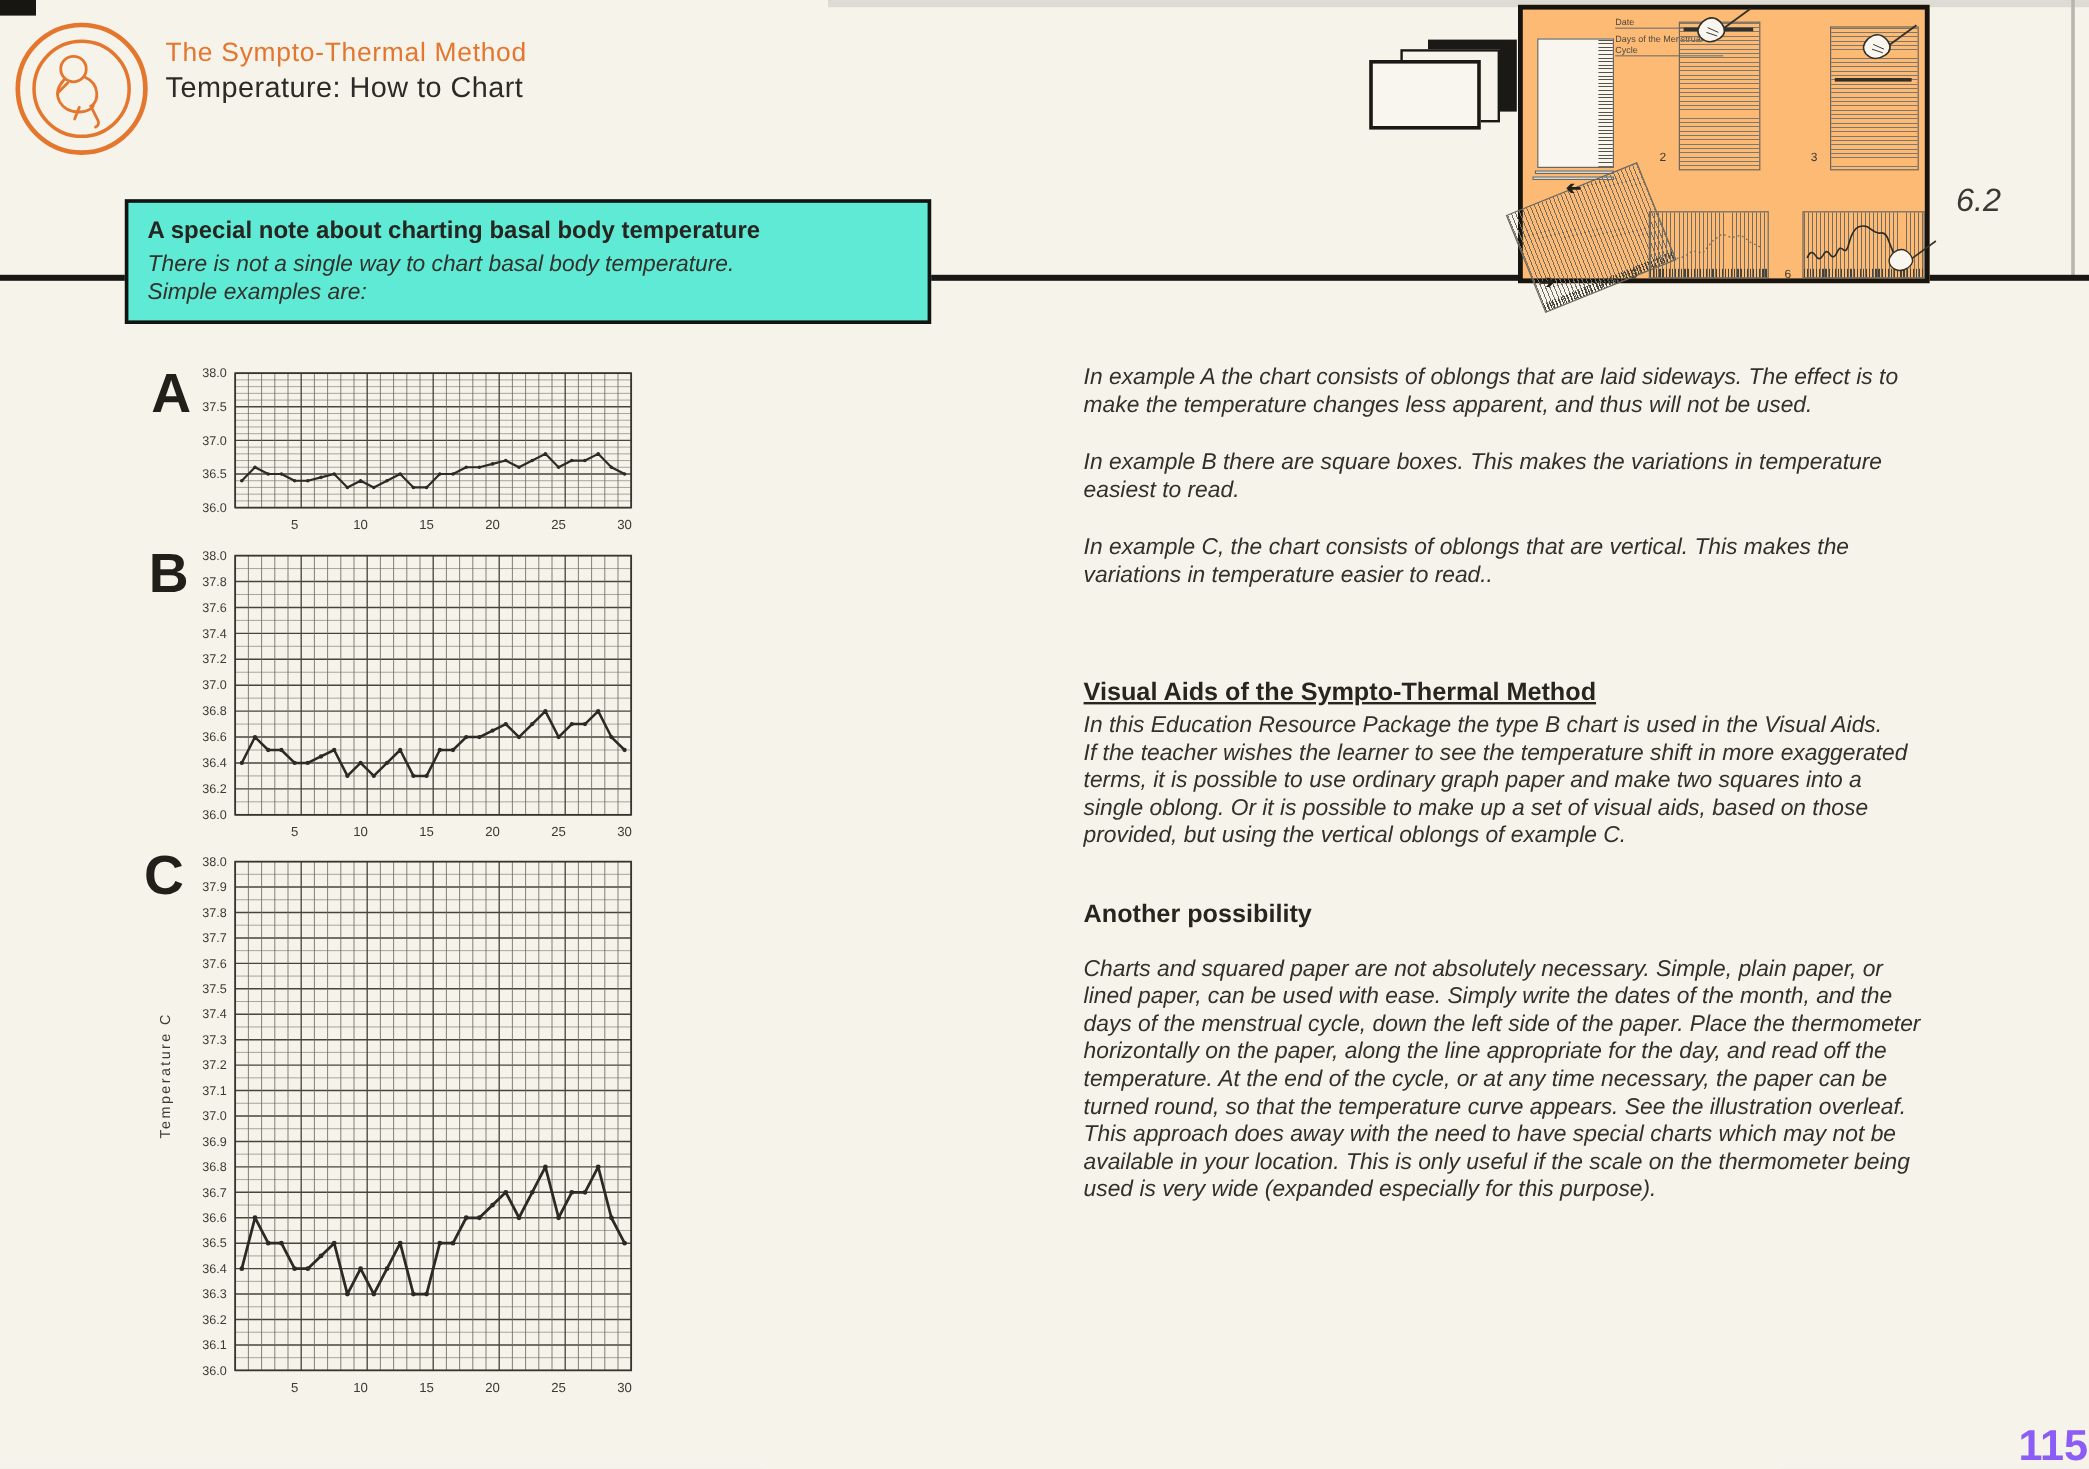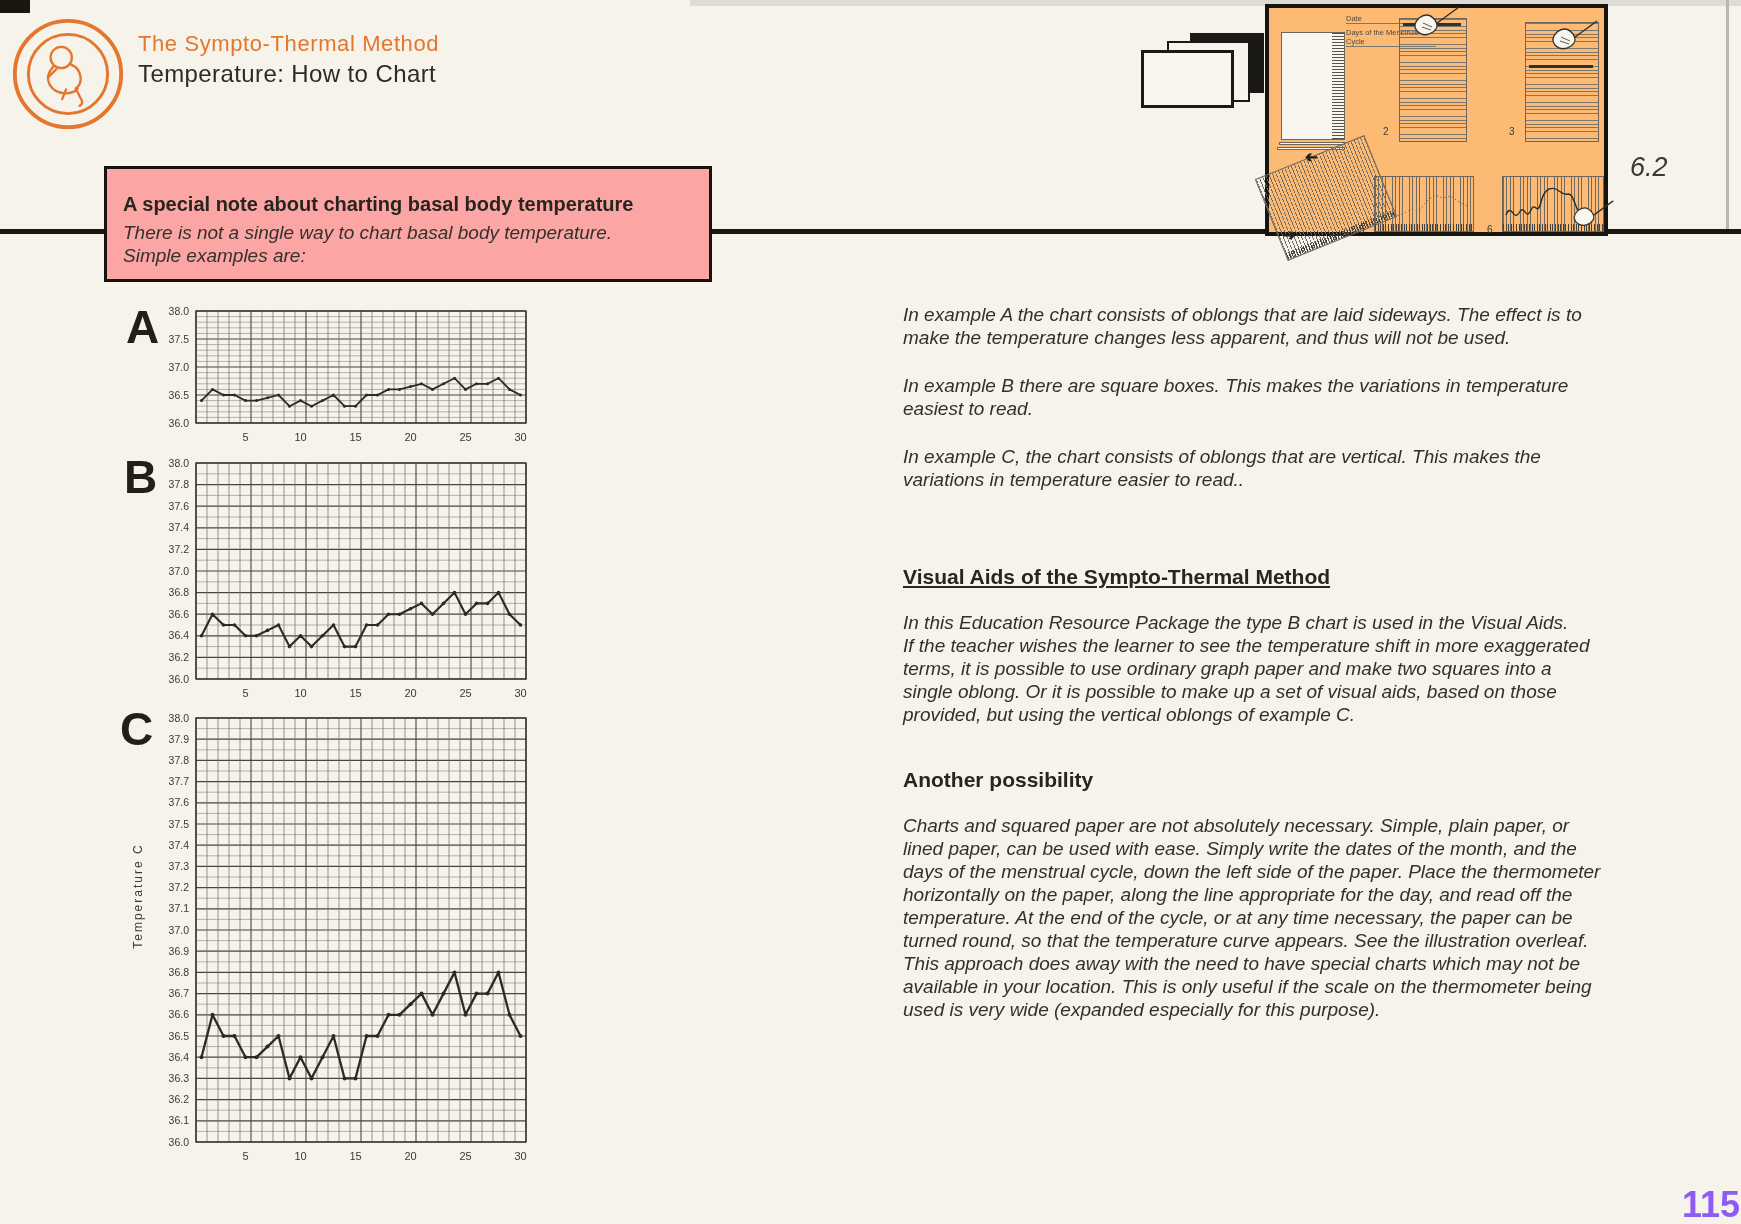--- a/index.html
+++ b/index.html
@@ -13,43 +13,43 @@
 
   
   .logo{position:absolute;left:10px;top:16px;width:116px;height:116px;}
   .hdr-title{position:absolute;left:138px;top:31px;font-size:22px;letter-spacing:.6px;color:#e4762e;}
   .hdr-sub{position:absolute;left:138px;top:60px;font-size:24px;font-weight:normal;letter-spacing:.4px;color:#2d2b26;}
 
   
   .page-rule{position:absolute;left:0;top:229px;width:1741px;height:5px;background:#191713;}
 
   
-  .note-box{position:absolute;left:104px;top:166px;width:608px;box-sizing:border-box;
-    background:#fca5a5;border:3px solid #15130f;padding:24px 16px 12px 16px;z-index:3;}
+  .note-box{position:absolute;left:104px;top:166px;width:672px;box-sizing:border-box;
+    background:#5eead4;border:3px solid #15130f;padding:12px 16px 12px 16px;z-index:3;}
   .note-box .nb-title{font-size:20px;font-weight:bold;color:#27251f;}
   .note-box .nb-line{font-size:19px;font-style:italic;margin-top:5px;line-height:23px;color:#33312c;}
   .note-box .nb-line + .nb-line{margin-top:0;}
 
   
   .chart-letter{position:absolute;font-size:46px;font-weight:bold;color:#211f1a;z-index:2;}
   #letter-a{left:126px;top:300px;}
   #letter-b{left:124px;top:450px;}
   #letter-c{left:120px;top:702px;}
   .chart-wrap{position:absolute;}
   #chart-a{left:128px;top:294px;}
   #chart-b{left:128px;top:446px;}
   #chart-c{left:128px;top:700px;}
 
   
   .right-col{position:absolute;left:903px;top:303px;width:700px;}
   .right-col p{margin:0;font-size:19px;font-style:italic;line-height:23px;color:#32302a;}
   .right-col p + p{margin-top:25px;}
   .sec-heading{font-size:21px;font-weight:bold;color:#27251f;margin:0;}
   #h-visual{margin-top:74px;text-decoration:underline;}
-  #p-package{margin-top:22px;}
+  #p-package{margin-top:4px;}
   #p-teacher{margin-top:0;}
   #h-another{margin-top:42px;}
   #p-charts{margin-top:22px;}
 
   
   .panel{position:absolute;left:1265px;top:4px;width:343px;height:232px;background:#fdba74;
     border:4px solid #161410;box-sizing:border-box;z-index:2;}
   .sheet{position:absolute;background:#f8f6ef;border:1px solid #6b675d;box-sizing:border-box;}
   .hrule-fill{background:
     repeating-linear-gradient(to bottom,#7c786d 0,#7c786d 0.8px,transparent 0.8px,transparent 3.6px);}

